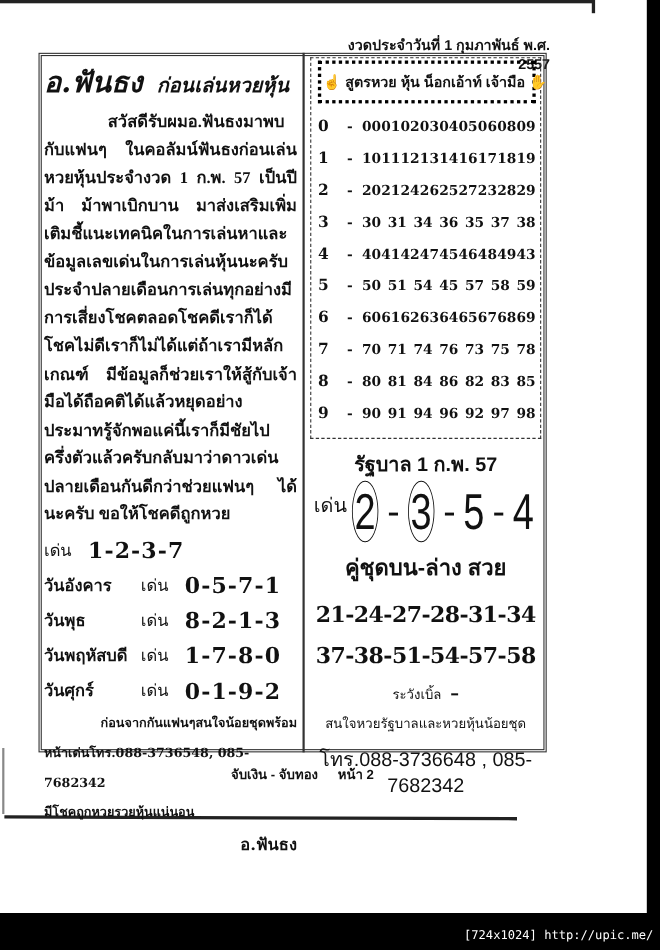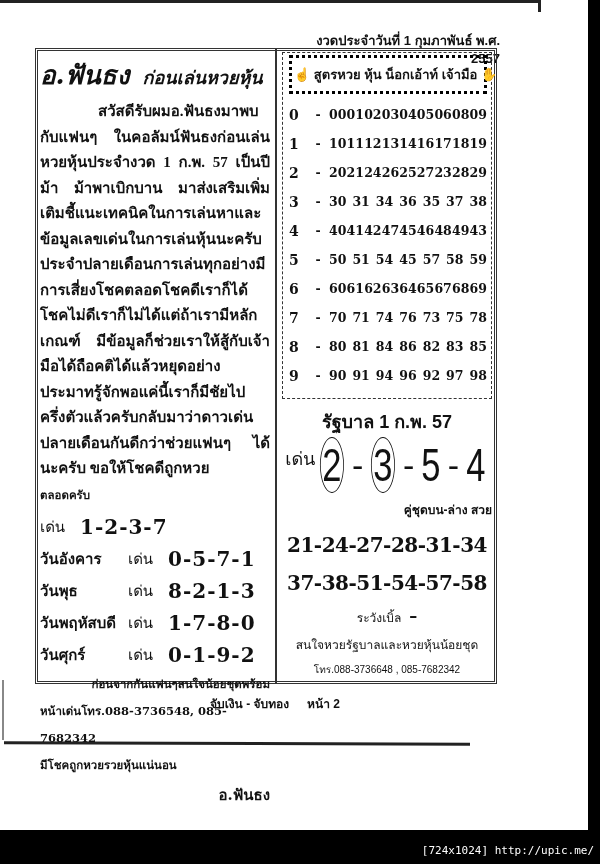--- a/index.html
+++ b/index.html
@@ -31,26 +31,26 @@
   .num-row { display:flex; align-items:center; height:29px; font-family:"DejaVu Serif", serif; font-weight:bold; font-size:12.5px; }
   .num-key { width:18px; font-size:14px; }
   .num-dash { width:22px; text-align:center; }
   .num-vals { flex:1; display:flex; justify-content:space-between; }
   .gov-title { text-align:center; font-family:"Liberation Sans", sans-serif; font-weight:bold; font-size:18px; margin-top:8px; }
   .play-line { display:flex; align-items:center; justify-content:center; height:58px; }
   .play-label { font-family:"Liberation Sans", sans-serif; font-size:18px; margin-right:1px; align-self:flex-start; margin-top:8px; }
   .big { font-family:"Liberation Sans", sans-serif; font-size:46px; transform:scaleX(0.75); display:inline-block; line-height:1; }
   .circ { border:1.5px solid #111; border-radius:50%; padding:4px 2px; }
   .sep { font-family:"Liberation Sans", sans-serif; font-size:34px; margin:0 4px; }
-  .pair-title { text-align:right; font-family:"Liberation Sans", sans-serif; font-weight:bold; font-size:12px; margin-top:6px; }
+  .pair-title { text-align:center; font-family:"Liberation Sans", sans-serif; font-weight:bold; font-size:20px; margin-top:6px; }
   .pair-nums { text-align:center; font-family:"DejaVu Serif", serif; font-weight:bold; font-size:20px; letter-spacing:-0.5px; margin-top:14px; white-space:nowrap; }
   .beware { text-align:center; font-family:"DejaVu Serif", serif; font-size:12px; margin-top:12px; }
   .beware b { font-size:16px; margin-left:8px; }
   .interest { text-align:center; font-family:"DejaVu Serif", serif; font-size:12px; margin-top:8px; }
-  .phone { text-align:center; font-family:"Liberation Sans", sans-serif; font-size:10px; margin-top:8px; }
+  .phone { text-align:center; font-family:"Liberation Sans", sans-serif; font-size:18px; margin-top:8px; }
   .footer { position:absolute; left:210px; top:694px; font-family:"Liberation Sans", sans-serif; font-weight:bold; font-size:12px; }
   .footer .pg { margin-left:18px; }
   .watermark { position:absolute; right:6px; top:844px; color:#fff; font-family:"DejaVu Sans Mono", monospace; font-size:11px; }
 </style>
 </head>
 <body>
 
 <div class="page">
   <div class="scan-top"></div>
   <div class="scan-right"></div>
@@ -63,21 +63,20 @@
   <div class="col-divider"></div>
 
   <div class="left-col">
     <div class="title">
       <span>อ.ฟันธง</span>
       <span class="sub">ก่อนเล่นหวยหุ้น</span>
     </div>
     <div class="para">
       <span class="indent"></span><span>สวัสดีรับผมอ.ฟันธงมาพบกับแฟนๆ ในคอลัมน์ฟันธงก่อนเล่นหวยหุ้นประจำงวด 1 ก.พ. 57 เป็นปีม้า ม้าพาเบิกบาน มาส่งเสริมเพิ่มเติมชี้แนะเทคนิคในการเล่นหาและข้อมูลเลขเด่นในการเล่นหุ้นนะครับ ประจำปลายเดือนการเล่นทุกอย่างมีการเสี่ยงโชคตลอดโชคดีเราก็ได้ โชคไม่ดีเราก็ไม่ได้แต่ถ้าเรามีหลักเกณฑ์ มีข้อมูลก็ช่วยเราให้สู้กับเจ้ามือได้ถือคติได้แล้วหยุดอย่างประมาทรู้จักพอแค่นี้เราก็มีชัยไปครึ่งตัวแล้วครับกลับมาว่าดาวเด่นปลายเดือนกันดีกว่าช่วยแฟนๆ ได้นะครับ ขอให้โชคดีถูกหวย</span>
     </div>
-    <div class="note">ตลอดครับ</div>
 
     <div class="days">
       <div class="day-row">
         <span class="day-play">เด่น</span>
         <span class="day-nums">1-2-3-7</span>
       </div>
       <div class="day-row">
         <span class="day-name">วันอังคาร</span>
         <span class="day-play">เด่น</span>
         <span class="day-nums">0-5-7-1</span>

